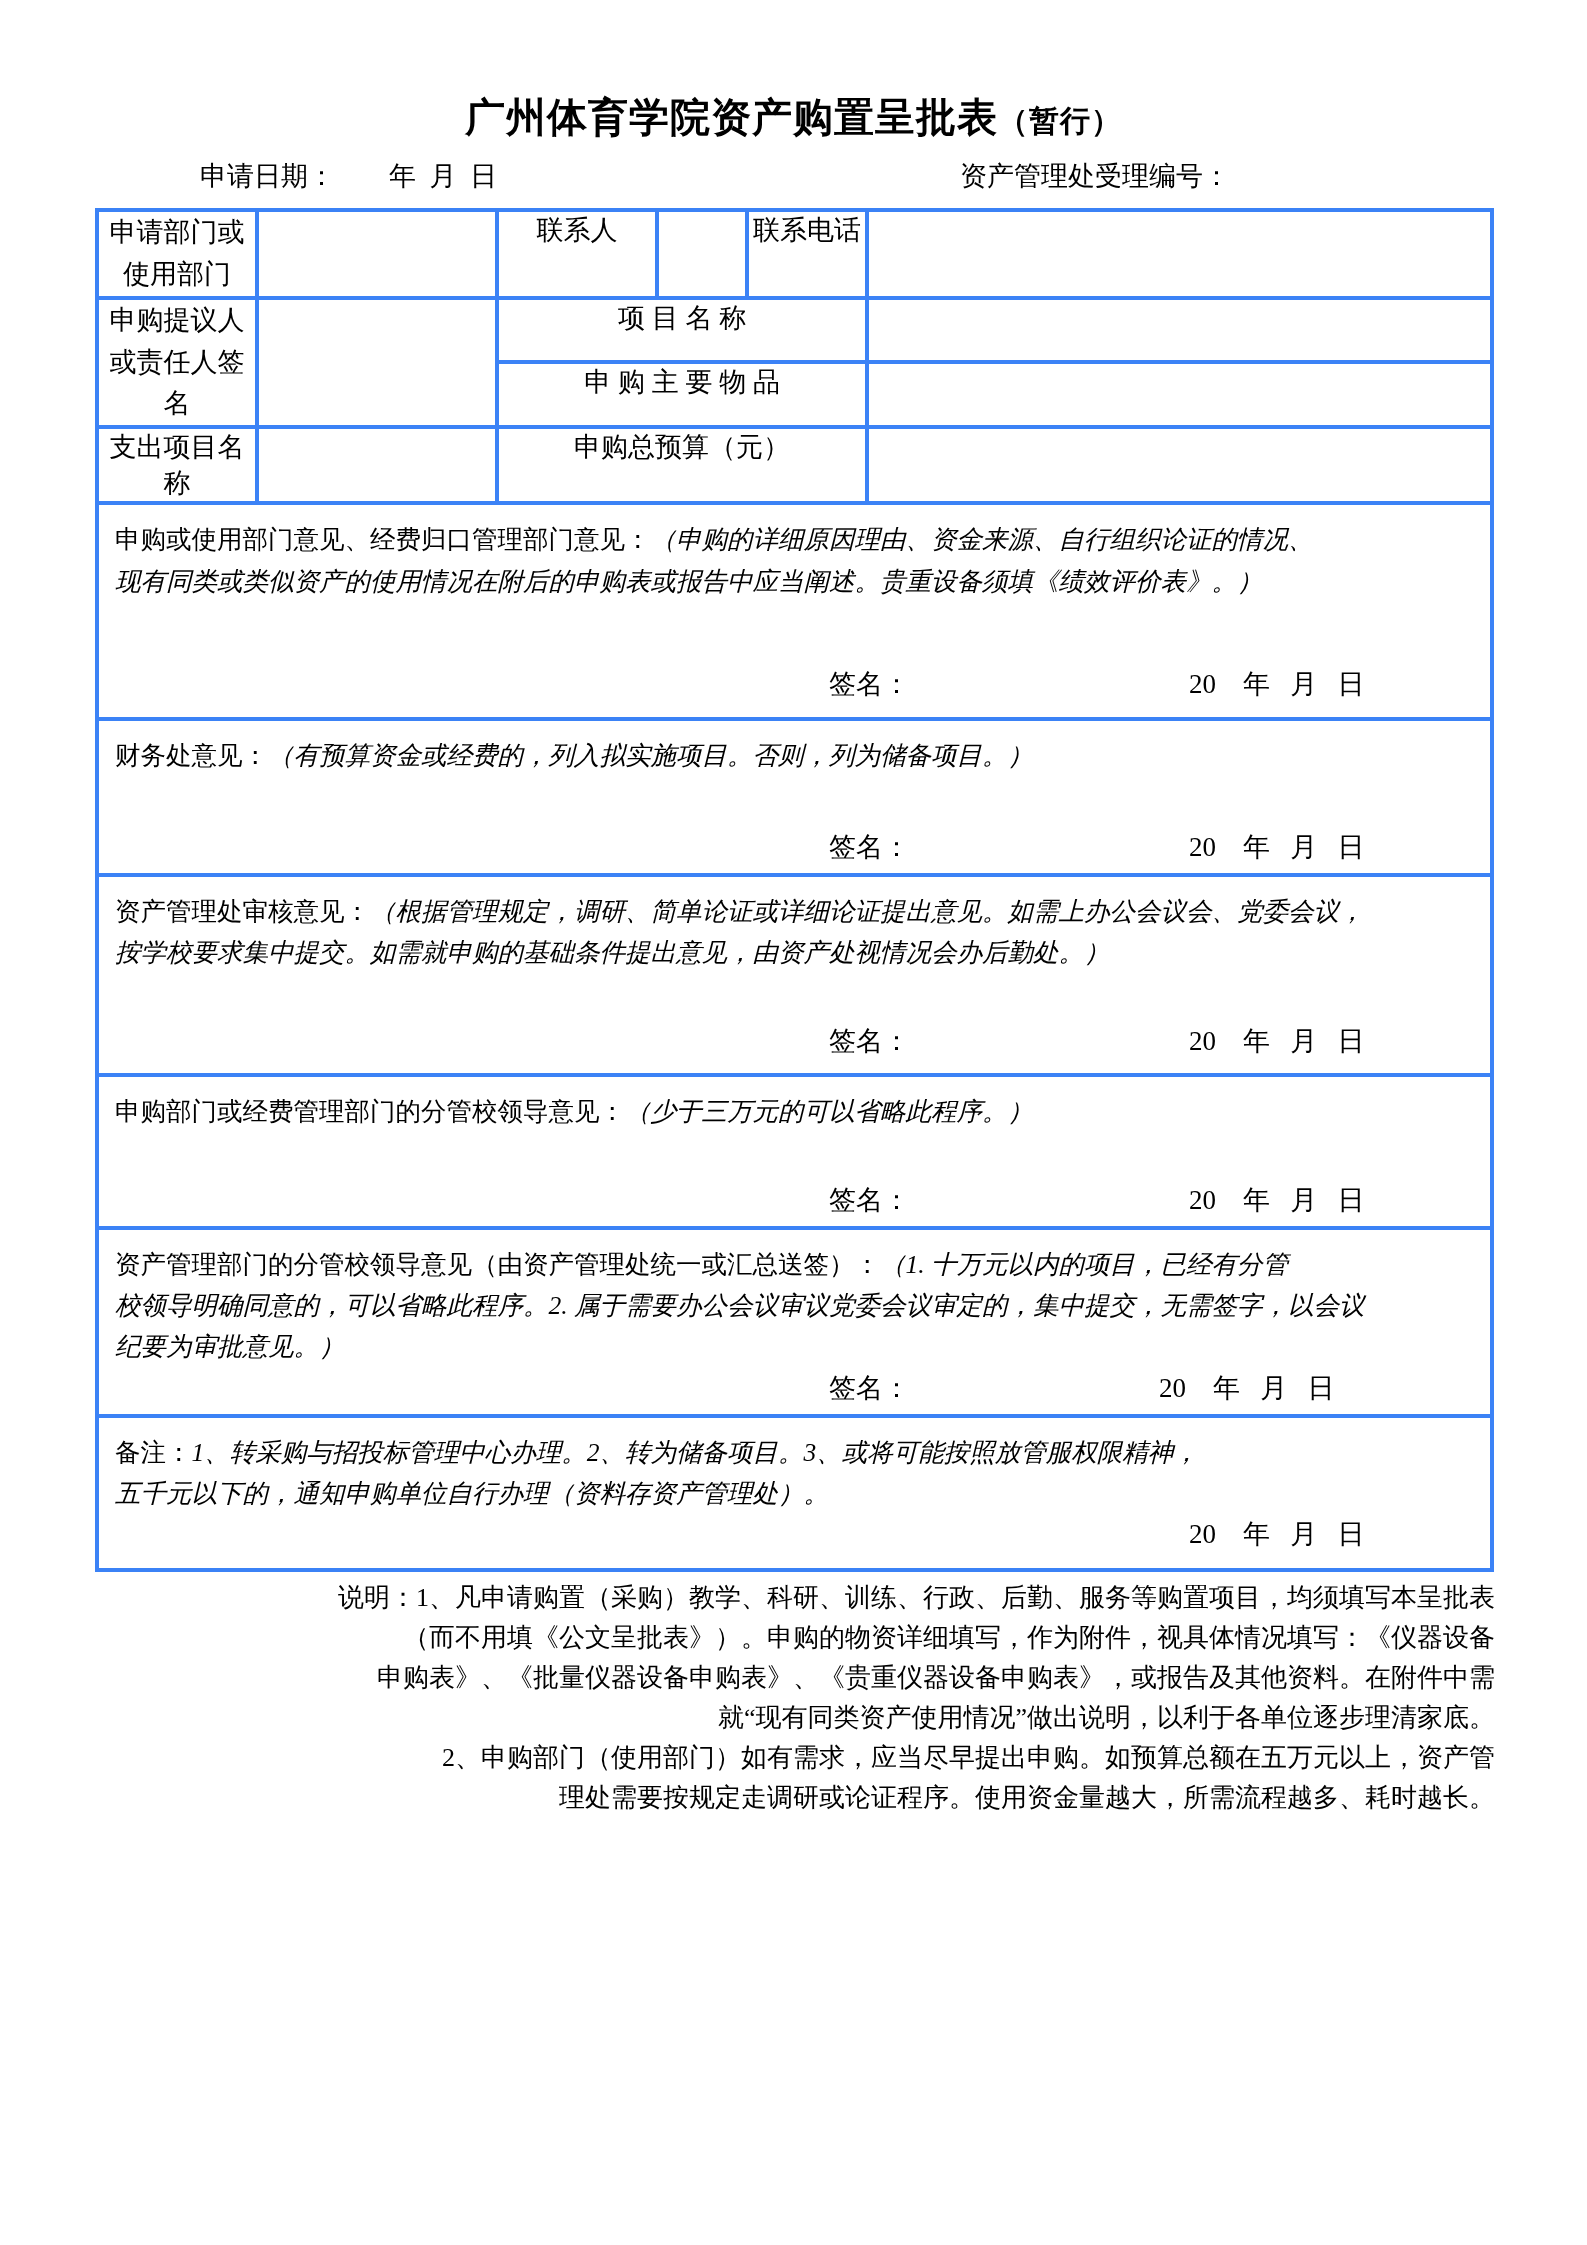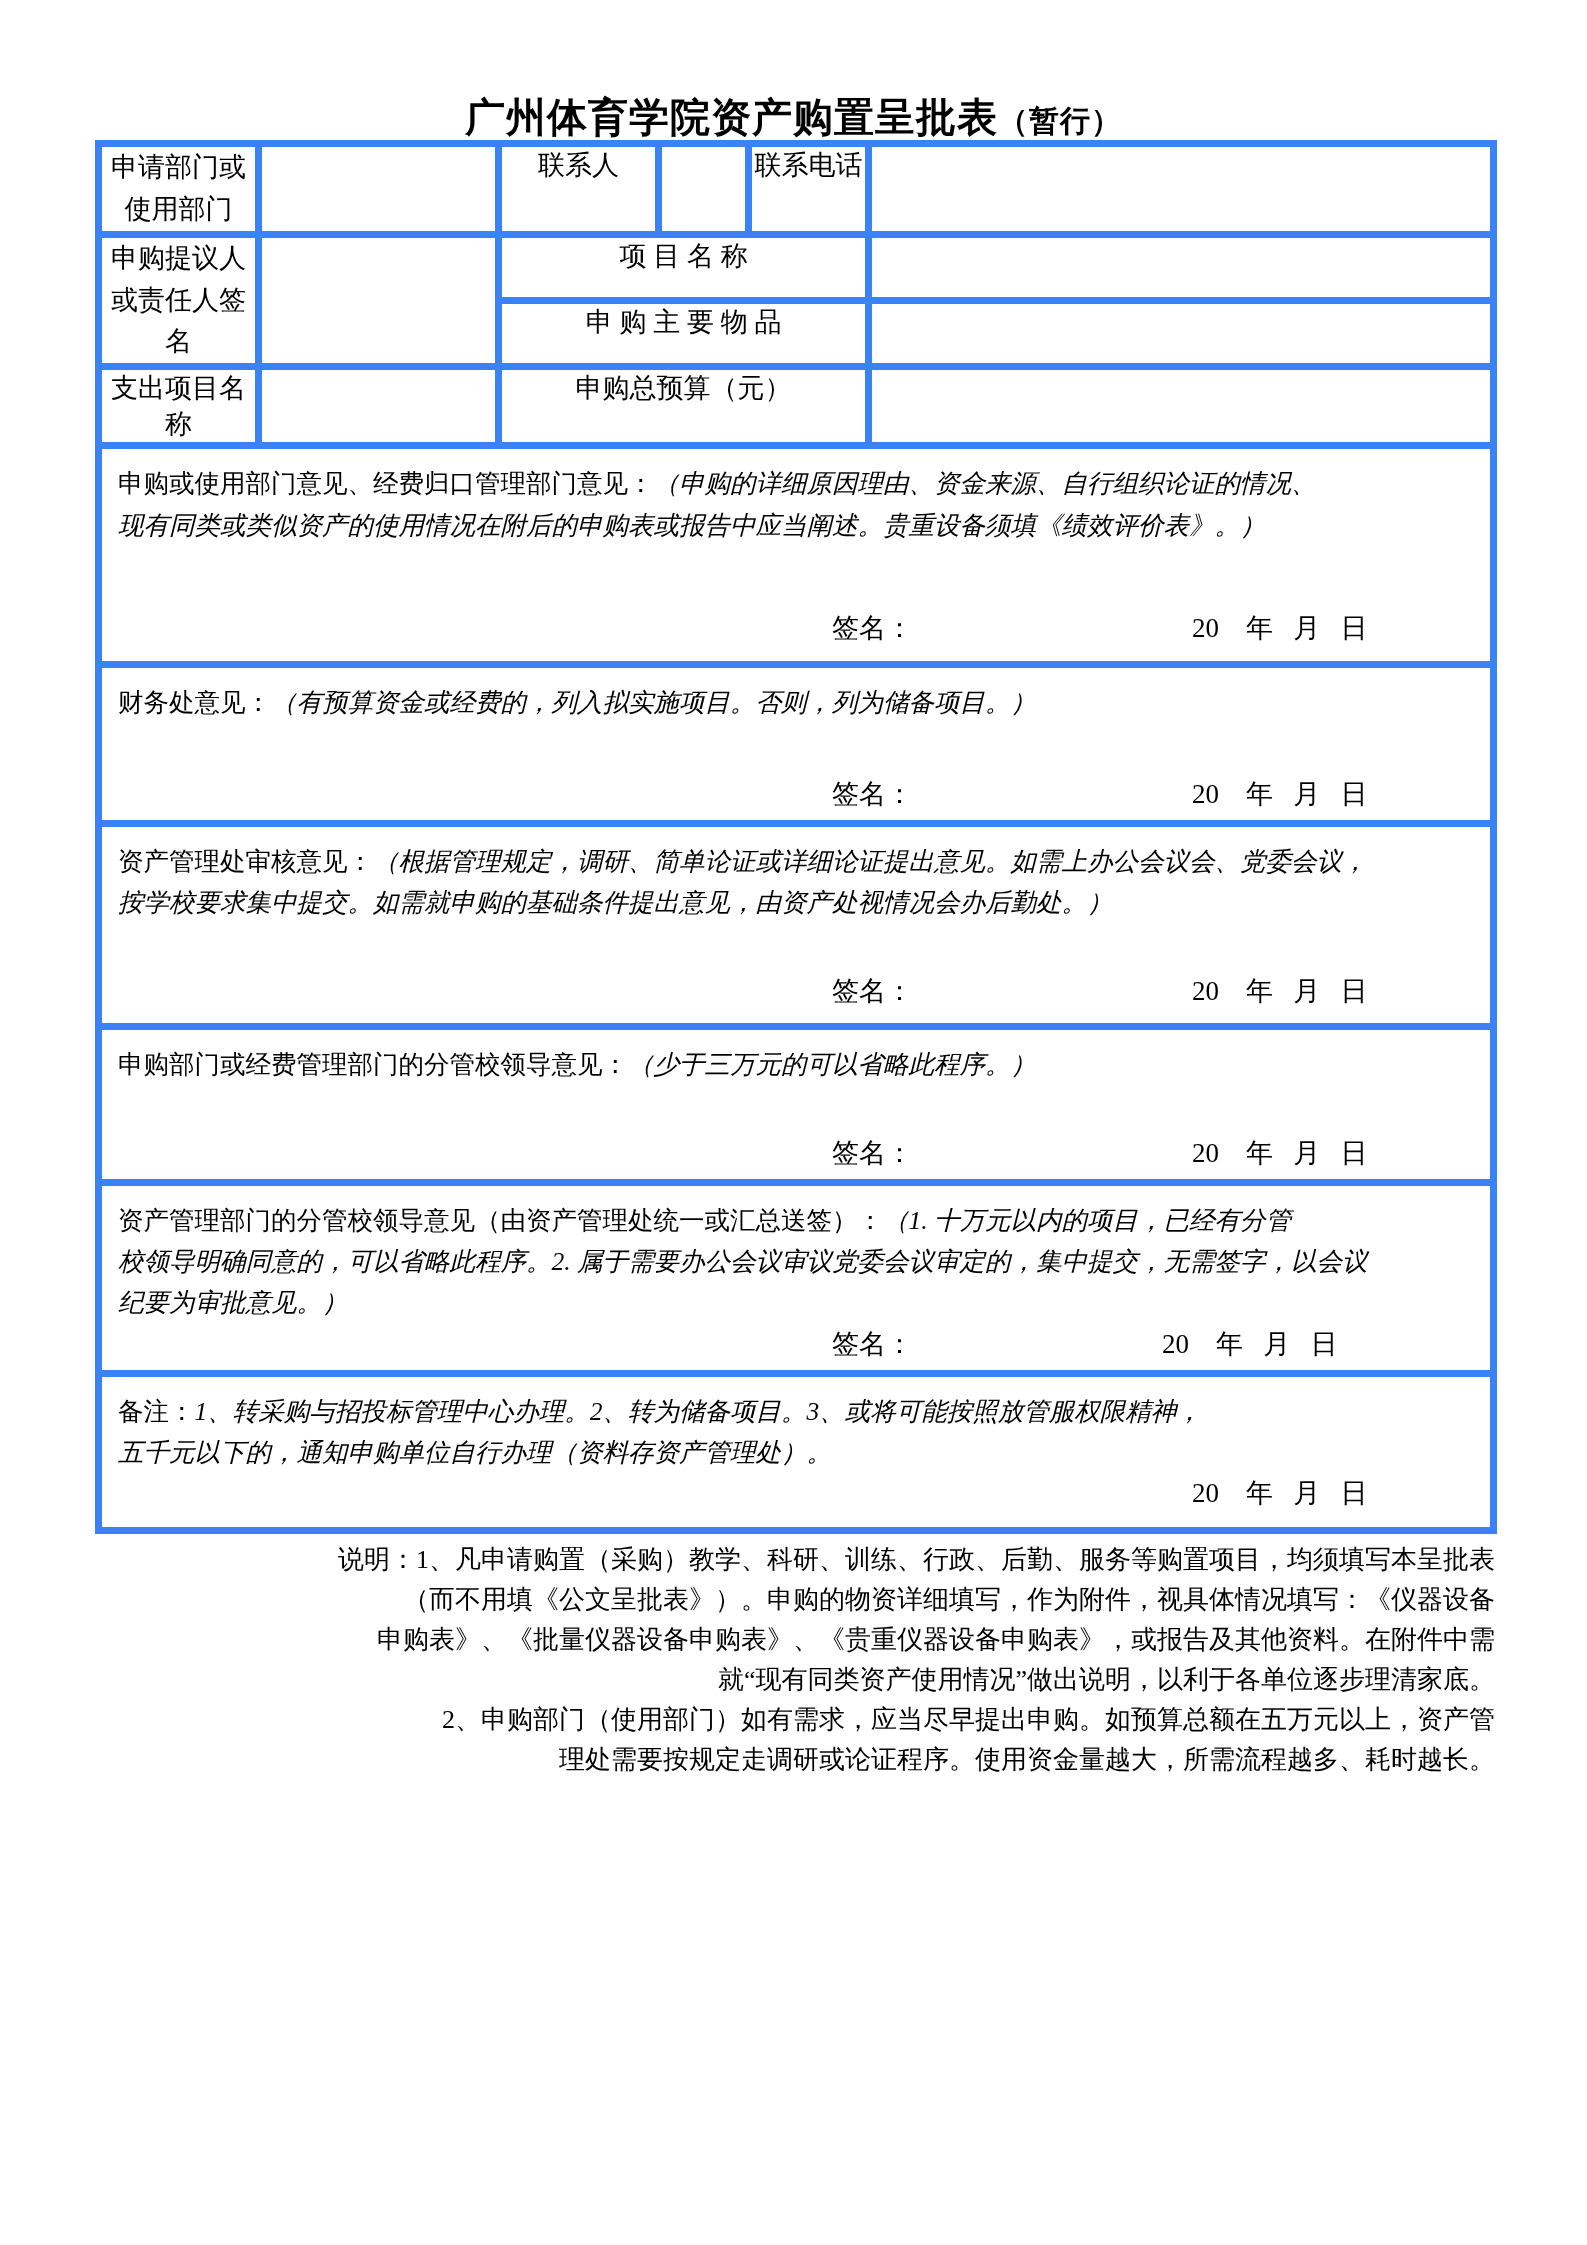--- a/index.html
+++ b/index.html
@@ -59,21 +59,21 @@
   }
 
   
   table.form {
     border-collapse: collapse;
     width: 1395px;
     margin: 0 0 0 95px;
     table-layout: fixed;
   }
   table.form td {
-    border: 7px solid #3b82f6;
+    border: 4px solid #3b82f6;
     padding: 0;
     vertical-align: top;
     font-size: 27px;
   }
   .cc { text-align: center; vertical-align: middle; }
   .label2 {
     text-align: center;
     vertical-align: middle;
     line-height: 1.55;
   }
@@ -119,20 +119,24 @@
 </style>
 </head>
 <body>
 
 <div class="page">
 
   <h1 class="doc-title">
     <span>广州体育学院资产购置呈批表</span><span class="suffix">（暂行）</span>
   </h1>
 
+  <div class="meta-line">
+    <span class="meta-apply">申请日期：        年  月  日</span>
+    <span class="meta-serial">资产管理处受理编号：</span>
+  </div>
 
   <table class="form">
     <colgroup>
       <col style="width:160px">
       <col style="width:240px">
       <col style="width:160px">
       <col style="width:90px">
       <col style="width:120px">
       <col style="width:625px">
     </colgroup>

